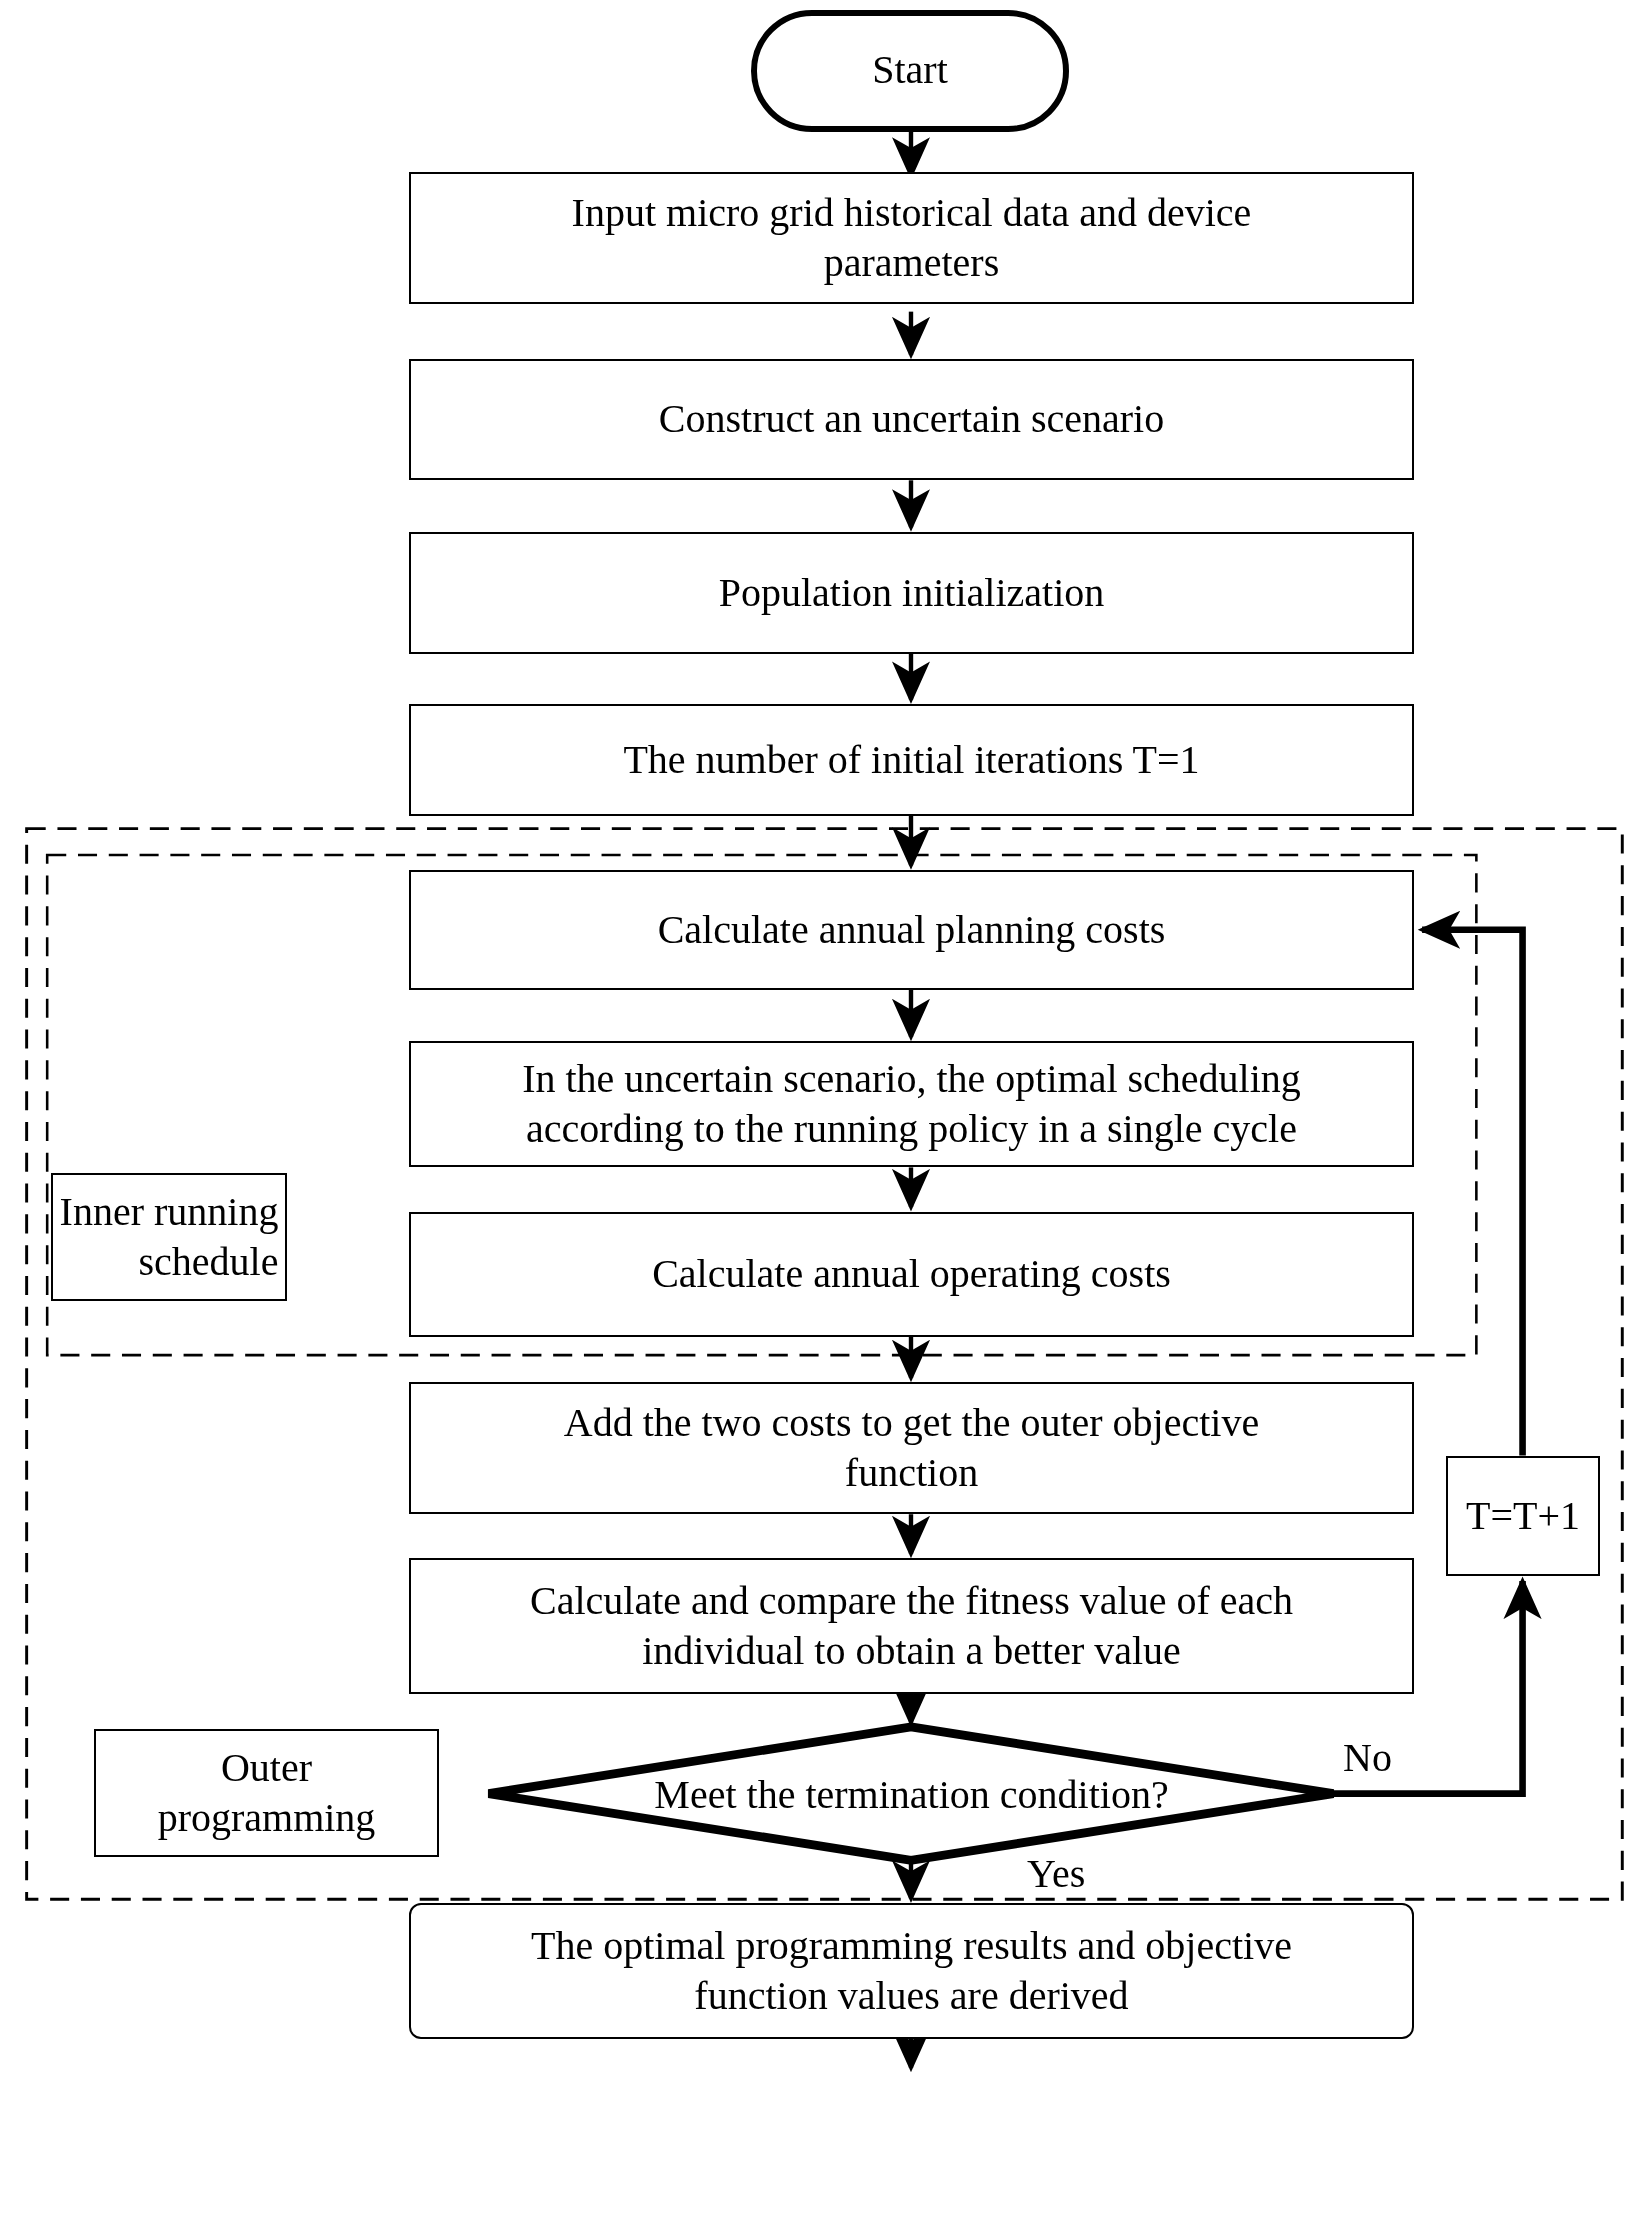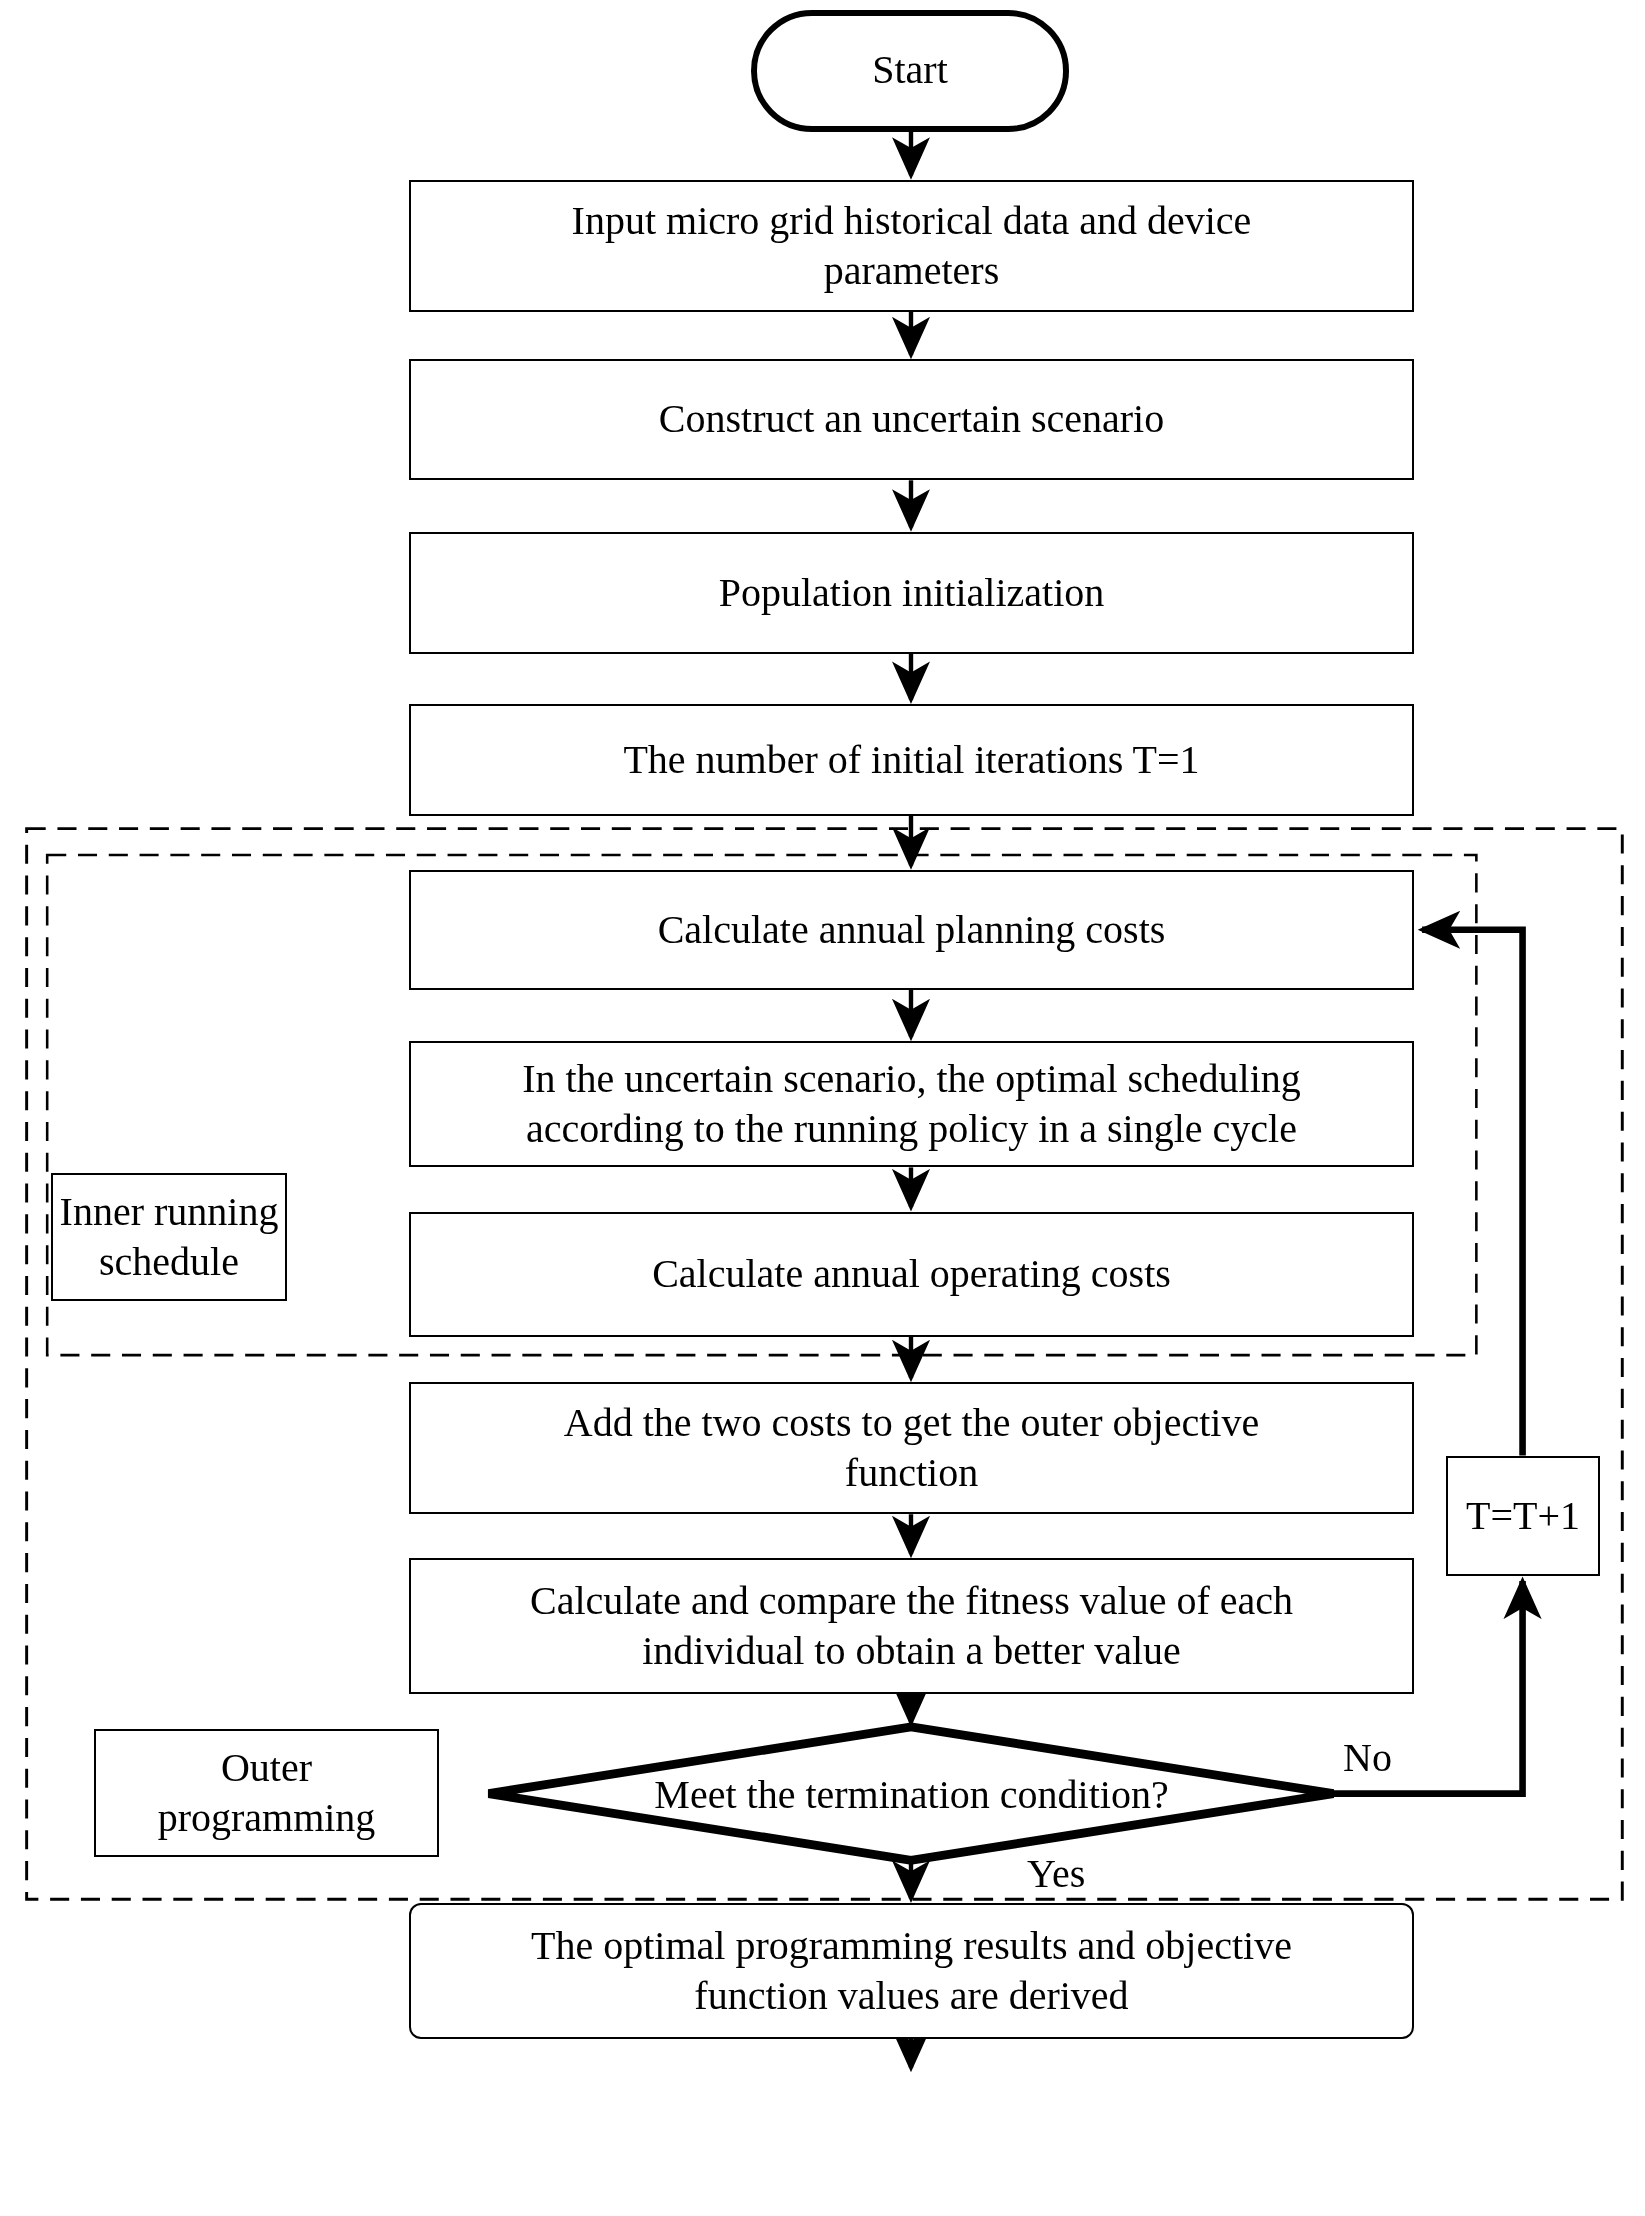--- a/index.html
+++ b/index.html
@@ -56,33 +56,33 @@
   }
   .edge-label {
     position: absolute;
     background: transparent;
     font-size: 40px;
     z-index: 3;
     white-space: nowrap;
   }
   
   #n-start        { left: 751px; top: 9.5px;   width: 318px;  height: 122px; }
-  #n-input        { left: 409px;  top: 180px;  width: 1005px; height: 132px; }
+  #n-input        { left: 409px;  top: 172px;  width: 1005px; height: 132px; }
   #n-construct    { left: 409px;  top: 359px;  width: 1005px; height: 121px; }
   #n-population   { left: 409px;  top: 532px;  width: 1005px; height: 122px; }
   #n-iterations   { left: 409px;  top: 704px;  width: 1005px; height: 112px; }
   #n-planning     { left: 409px;  top: 870px; width: 1005px; height: 120px; }
   #n-scheduling   { left: 409px;  top: 1041px; width: 1005px; height: 126px; }
   #n-operating    { left: 409px;  top: 1212px; width: 1005px; height: 125px; }
   #n-objective    { left: 409px;  top: 1382px; width: 1005px; height: 132px; }
   #n-fitness      { left: 409px;  top: 1558px; width: 1005px; height: 136px; }
   #n-increment    { left: 1446px; top: 1456px; width: 154px;  height: 120px; }
   #n-results      { left: 409px;  top: 1903px; width: 1005px; height: 136px; border-radius: 12px; }
   #n-end          { left: 751px; top: 2073px; width: 318px;  height: 132px; }
-  #g-inner-label  { left: 51px;   top: 1173px; width: 236px;  height: 128px; }
+  #g-inner-label  { left: 51px;   top: 1173px; width: 236px;  height: 128px; text-align: right; }
   #g-outer-label  { left: 94px;  top: 1729px; width: 345px;  height: 128px; }
   #n-decision-txt { left: 398px;  top: 1768px; width: 1027px; height: 53px;  }
   #l-yes          { left: 1003px; top: 1850px; margin-left: 24px; }
   #l-no           { left: 1319px; top: 1734px; margin-left: 24px; }
 </style>
 </head>
 <body>
 
 <div id="canvas">
 

